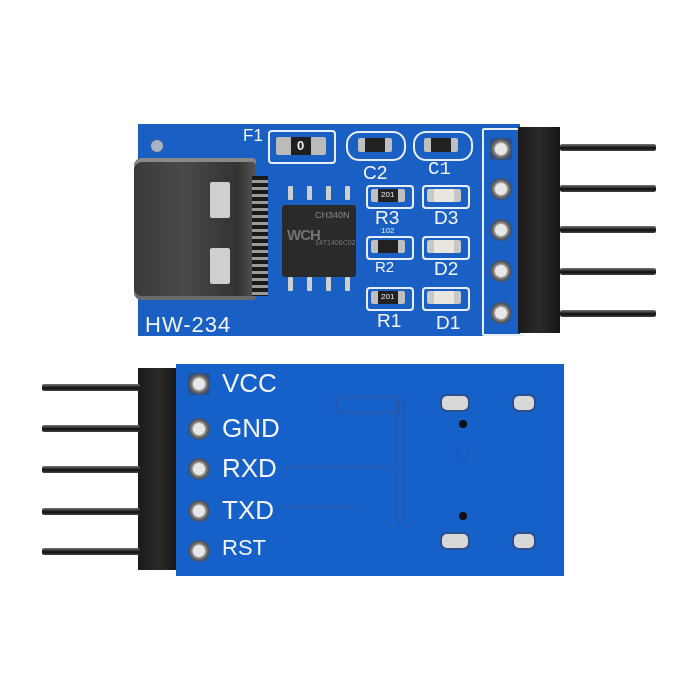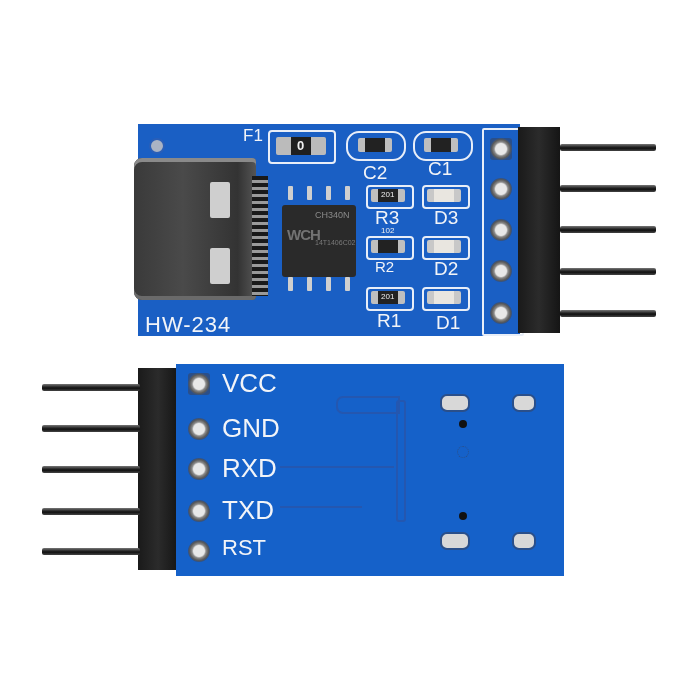--- a/index.html
+++ b/index.html
@@ -29,21 +29,21 @@
 <div class="abs silk" style="left:243px;top:126px;font-size:17px;">F1</div>
 <div class="abs outline" style="left:268px;top:130px;width:64px;height:30px;"></div>
 <div class="abs" style="left:276px;top:137px;width:50px;height:18px;background:linear-gradient(90deg,#bbb 0 30%,#1f1f1f 30% 70%,#bbb 70%);border-radius:2px;"></div>
 <div class="abs" style="left:297px;top:138px;font-size:13px;color:#eee;font-weight:bold;">0</div>
 
 <div class="abs" style="left:346px;top:131px;width:56px;height:26px;border:2px solid #e8eef8;border-radius:13px;"></div>
 <div class="abs smd" style="left:358px;top:138px;width:34px;height:14px;"></div>
 <div class="abs silk" style="left:363px;top:162px;font-size:19px;">C2</div>
 <div class="abs" style="left:413px;top:131px;width:56px;height:26px;border:2px solid #e8eef8;border-radius:13px;"></div>
 <div class="abs smd" style="left:424px;top:138px;width:34px;height:14px;"></div>
-<div class="abs silk" style="left:428px;top:158px;font-size:19px;">C1</div>
+<div class="abs silk" style="left:428px;top:158px;font-size:19px;font-family:Liberation Mono, monospace;">C1</div>
 
 <div class="abs" style="left:134px;top:158px;width:122px;height:142px;background:linear-gradient(90deg,#3a3a3a,#4a4a4a 40%,#333 85%,#555);border-radius:8px 4px 4px 8px;box-shadow:inset 0 4px 0 #8a8a8a, inset 0 -4px 0 #6a6a6a;"></div>
 <div class="abs" style="left:210px;top:182px;width:20px;height:36px;background:#cfcfcf;border-radius:2px;"></div>
 <div class="abs" style="left:210px;top:248px;width:20px;height:36px;background:#cfcfcf;border-radius:2px;"></div>
 <div class="abs" style="left:252px;top:176px;width:16px;height:120px;background:repeating-linear-gradient(#1a1a1a 0 4px,#9a9a9a 4px 7px);"></div>
 
 <div class="abs" style="left:288px;top:186px;width:62px;height:20px;display:flex;justify-content:space-between;">
   <div class="leg"></div>
     <div class="leg"></div>
     <div class="leg"></div>

